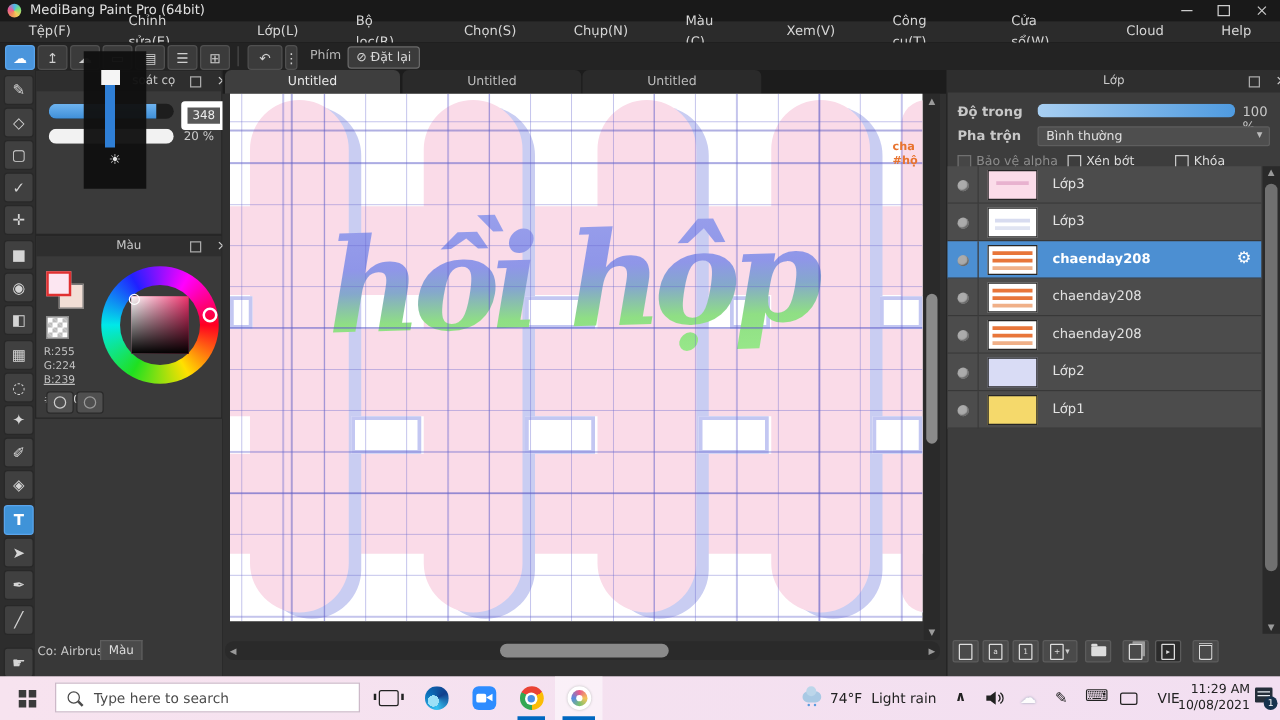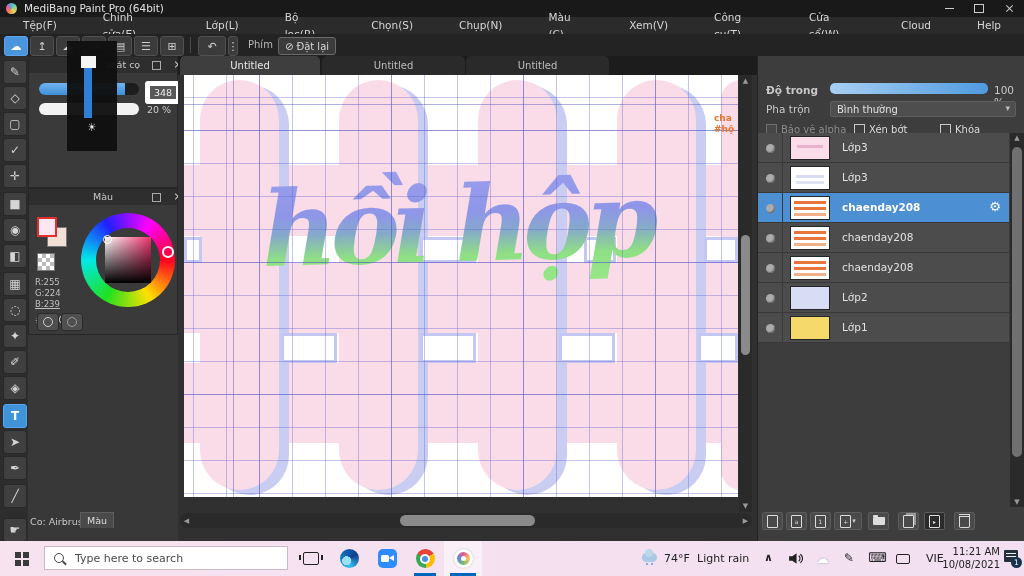--- a/index.html
+++ b/index.html
@@ -411,26 +411,31 @@
       <span class="sc-arrow" style="bottom:2px;">▼</span>
     </div>
     <div class="hscroll">
       <span class="sc-arrow" style="left:0;top:4px;">◀</span>
       <div class="sc-thumb" style="left:220px;top:2px;width:135px;height:11px;"></div>
       <span class="sc-arrow" style="right:0;top:4px;">▶</span>
     </div>
   </div>
 
   <div class="abs layers-zone">
+    <div class="lp-head">
+      <span class="p-title" style="top:3px;">Lớp</span>
+      <span class="p-pop" style="top:5px;"></span>
+      <span class="p-x" style="top:4px;"><span class="x-ic"></span></span>
+    </div>
     <span class="lp-label" style="left:8px;top:28px;font-weight:bold;">Độ trong</span>
     <div class="op-track">
         <div class="op-fill"></div>
       </div>
     <span class="lp-label" style="left:236px;top:28px;">100 %</span>
-    <span class="lp-label" style="left:8px;top:47px;">Pha trộn</span>
+    <span class="lp-label" style="left:8px;top:47px;font-weight:bold;">Pha trộn</span>
     <div class="blend-sel">
       <span class="blend-val">Bình thường</span>
       <span class="blend-caret">▾</span>
     </div>
     <span class="cb dis" style="left:8px;top:68px;"></span>
     <span class="cb-lbl dis" style="left:23px;top:68px;">Bảo vệ alpha</span>
     <span class="cb" style="left:96px;top:68px;"></span>
     <span class="cb-lbl" style="left:111px;top:68px;">Xén bớt</span>
     <span class="cb" style="left:182px;top:68px;"></span>
     <span class="cb-lbl" style="left:197px;top:68px;">Khóa</span>
@@ -555,20 +560,20 @@
           <path d="M1 5h3l4-3v10L4 9H1z" fill="#222"></path>
           <path d="M10 4.5c1.6 1.2 1.6 3.8 0 5M11.5 3c2.8 2.2 2.8 5.8 0 8" stroke="#222" fill="none" stroke-width="1.1"></path>
         </svg>
     </span>
     <span class="tray-txt" style="left:816px;top:10px;font-size:13px;color:#fdfdfd;text-shadow:0 0 2px #8a9ab0;">☁</span>
     <span class="tray-txt" style="left:844px;top:10px;font-size:12px;">✎</span>
     <span class="tray-txt" style="left:868px;top:9px;font-size:13px;">⌨</span>
     <span class="tpd-ic" style="left:896px;top:13px;"></span>
     <span class="tray-txt" style="left:926px;top:11px;">VIE</span>
     <div class="abs" style="left:938px;top:4px;width:62px;text-align:right;font-size:10px;color:#222;line-height:13px;">
-      <div>11:21 AM</div>
+      <div>11:29 AM</div>
       <div>10/08/2021</div>
     </div>
     <span class="notif-ic" style="left:1004px;top:9px;"></span>
     <span class="badge" style="left:1011px;top:16px;">1</span>
   </div>
 
 </div>
 
 </body></html>

